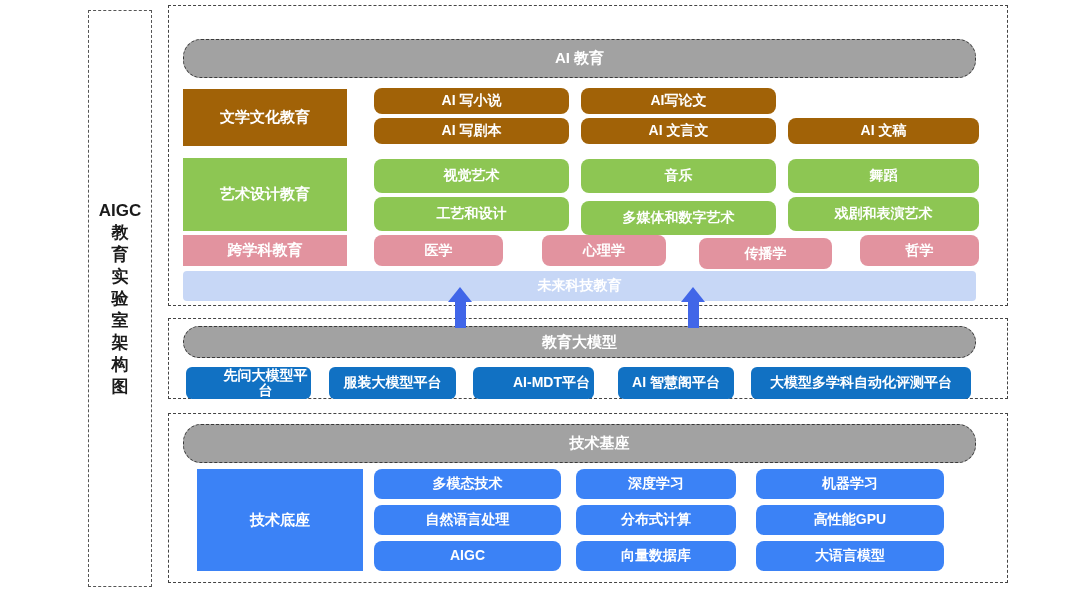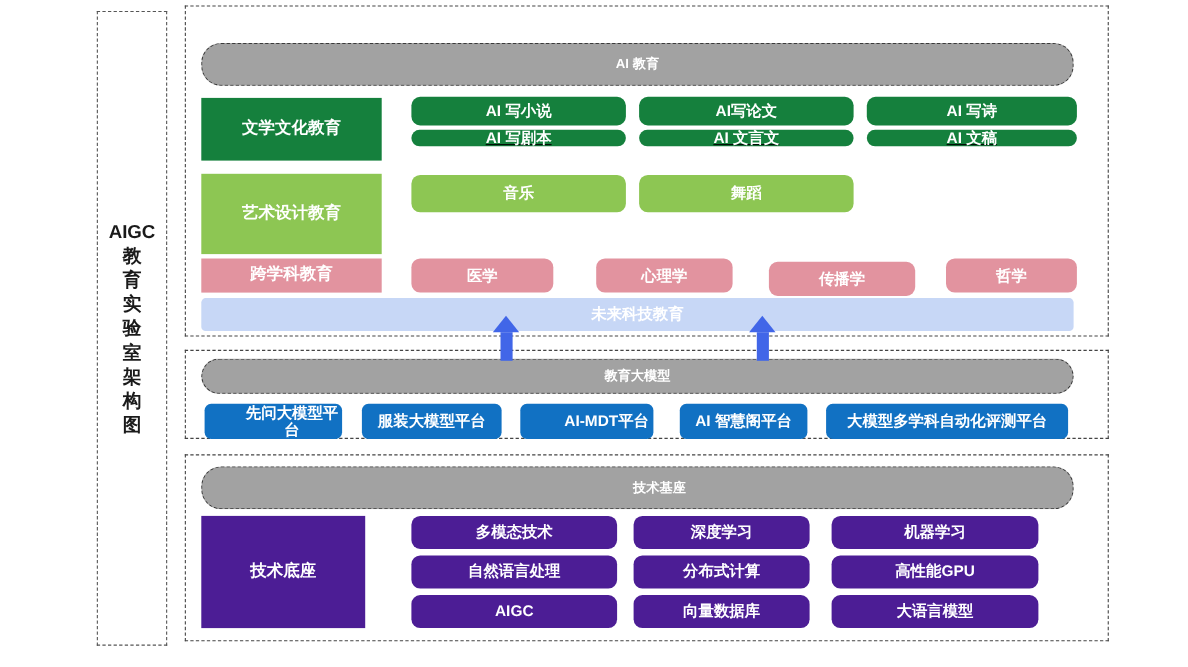--- a/index.html
+++ b/index.html
@@ -17,29 +17,29 @@
   .section { position:absolute; left:168px; width:840px; border:1.5px dashed #444;
              box-sizing:border-box; background:#fff; }
   .sec-edu   { top:5px;   height:301px; }
   .sec-model { top:318px; height:81px;  }
   .sec-tech  { top:413px; height:170px; }
 
   .block { position:absolute; box-sizing:border-box; color:#ffffff; font-weight:bold;
            display:flex; align-items:center; justify-content:center; text-align:center;
            font-size:14px; line-height:1.1; }
 
-  .gray-header { background:#a2a2a2; border:1.5px dashed #3a3a3a; border-radius:18px; font-size:12px; }
+  .gray-header { background:#a2a2a2; border:1.5px dashed #3a3a3a; border-radius:18px; font-size:15px; }
 
   .cat-label { font-size:15px; }
-  .yellow { background:#15803d;text-align:right; }
+  .yellow { background:#a16207;text-align:right; }
   .green  { background:#8dc653; }
   .pink   { background:#e2939f; }
   .banner { background:#c7d7f6; border-radius:4px; font-size:14px; }
   .deep-blue  { background:#1171c3; border-radius:6px; }
-  .royal-blue { background:#4c1d95; }
+  .royal-blue { background:#3b82f6; }
   .rounded { border-radius:8px; }
 
   .btn-row { position:absolute; left:205px; width:605px; display:grid; column-gap:12px;
              grid-template-columns:195px 195px 191px; }
   .btn-row .block { position:relative; width:auto; height:100%; }
   .tech-row { grid-template-columns:202px 180px 188px; column-gap:0; }
   .tech-row .c1 { margin-right:15px; }
   .tech-row .c2 { margin-right:20px; }
 
   .shift-3 { transform:translateY(3px); }
@@ -71,32 +71,37 @@
     </div>
   </div>
 
   <div class="section sec-edu">
     <div class="block gray-header" style="left:14px; top:33px; width:793px; height:39px;">AI 教育</div>
 
     <div class="block yellow cat-label" style="left:14px; top:83px; width:164px; height:57px;">文学文化教育</div>
     <div class="btn-row" style="top:82px; height:26px;">
       <div class="block yellow rounded">AI 写小说</div>
       <div class="block yellow rounded">AI写论文</div>
-      <div class="block yellow rounded">AI 写诗</div>
     </div>
-    <div class="btn-row" style="top:112px; height:14px;text-decoration:underline;">
+    <div class="btn-row" style="top:112px; height:26px;">
       <div class="block yellow rounded">AI 写剧本</div>
       <div class="block yellow rounded">AI 文言文</div>
       <div class="block yellow rounded">AI 文稿</div>
     </div>
 
     <div class="block green cat-label" style="left:14px; top:152px; width:164px; height:73px;">艺术设计教育</div>
     <div class="btn-row" style="top:153px; height:34px;">
+      <div class="block green rounded">视觉艺术</div>
       <div class="block green rounded">音乐</div>
       <div class="block green rounded">舞蹈</div>
+    </div>
+    <div class="btn-row" style="top:191px; height:34px;">
+      <div class="block green rounded">工艺和设计</div>
+      <div class="block green rounded shift-4">多媒体和数字艺术</div>
+      <div class="block green rounded">戏剧和表演艺术</div>
     </div>
 
     <div class="block pink cat-label" style="left:14px; top:229px; width:164px; height:31px;">跨学科教育</div>
     <div class="block pink rounded" style="left:205px; top:229px; width:129px; height:31px;">医学</div>
     <div class="block pink rounded" style="left:361px; top:229px; width:124px; height:31px;margin-left:12px;">心理学</div>
     <div class="block pink rounded shift-3" style="left:530px; top:229px; width:133px; height:31px;">传播学</div>
     <div class="block pink rounded" style="left:691px; top:229px; width:119px; height:31px;">哲学</div>
 
     <div class="block banner" style="left:14px; top:265px; width:793px; height:30px;">未来科技教育</div>
   </div>
@@ -114,21 +119,21 @@
     <div class="block gray-header" style="left:14px; top:7px; width:793px; height:32px;">教育大模型</div>
     <div class="block deep-blue" style="left:17px; top:48px; width:125px; height:32px;padding-left:34px;">先问大模型平台</div>
     <div class="block deep-blue" style="left:160px; top:48px; width:127px; height:32px;">服装大模型平台</div>
     <div class="block deep-blue" style="left:304px; top:48px; width:121px; height:32px;padding-left:36px;">AI-MDT平台</div>
     <div class="block deep-blue" style="left:449px; top:48px; width:116px; height:32px;">AI 智慧阁平台</div>
     <div class="block deep-blue" style="left:582px; top:48px; width:220px; height:32px;">大模型多学科自动化评测平台</div>
   </div>
 
   <div class="section sec-tech">
     <div class="block gray-header" style="left:14px; top:10px; width:793px; height:39px;padding-left:40px;">技术基座</div>
-    <div class="block royal-blue cat-label" style="left:14px; top:55px; width:149px; height:102px;">技术底座</div>
+    <div class="block royal-blue cat-label" style="left:28px; top:55px; width:166px; height:102px;">技术底座</div>
 
     <div class="btn-row tech-row" style="top:55px; height:30px;">
       <div class="block royal-blue rounded c1">多模态技术</div>
       <div class="block royal-blue rounded c2">深度学习</div>
       <div class="block royal-blue rounded">机器学习</div>
     </div>
     <div class="btn-row tech-row" style="top:91px; height:30px;">
       <div class="block royal-blue rounded c1">自然语言处理</div>
       <div class="block royal-blue rounded c2">分布式计算</div>
       <div class="block royal-blue rounded">高性能GPU</div>

